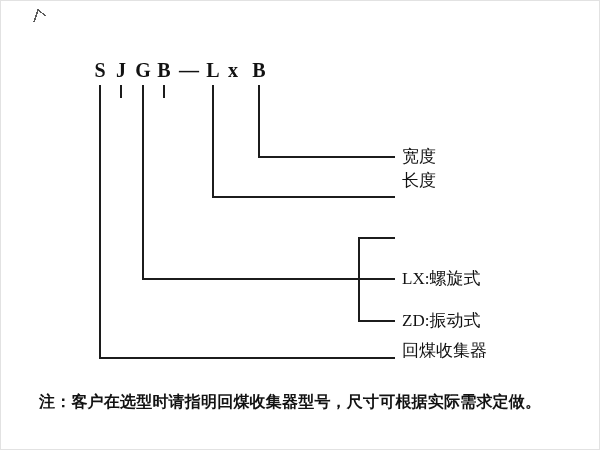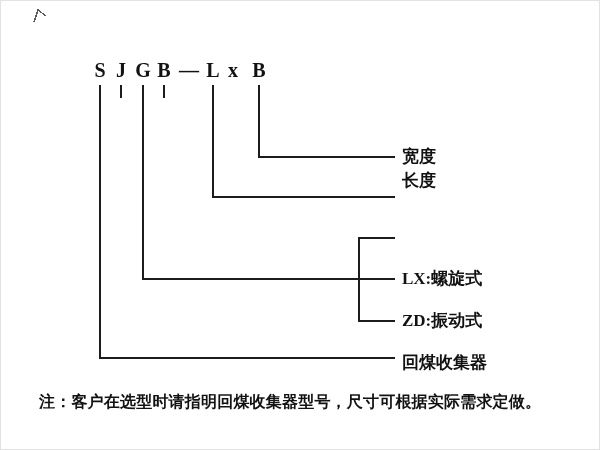--- a/index.html
+++ b/index.html
@@ -7,21 +7,21 @@
     position:relative;width:600px;height:450px;box-sizing:border-box;
     background:#ffffff;border:1px solid #e2e2e2;overflow:hidden;
     font-family:"Liberation Serif","DejaVu Serif",serif;color:#121212;
   }
   .char{
     position:absolute;top:57px;width:20px;height:24px;
     text-align:center;font-weight:bold;font-size:20px;line-height:24px;
   }
   .lbl{
     position:absolute;left:401px;height:20px;line-height:20px;
-    font-weight:bold;font-size:17px;white-space:nowrap;
+    font-weight:normal;font-size:17px;white-space:nowrap;
   }
   .note{
     position:absolute;left:38px;top:391px;
     font-weight:bold;font-size:16px;letter-spacing:0.2px;white-space:nowrap;
   }
   svg.lines{position:absolute;left:0;top:0;}
   svg.lines line, svg.lines polyline{stroke:#1c1c1c;stroke-width:2;fill:none;}
   svg.lines polyline.mark{stroke:#5a5a5a;stroke-width:1.4;}
 </style>
 </head>
@@ -62,17 +62,17 @@
     <span class="char" style="left:178px">—</span>
     <span class="char" style="left:202px">L</span>
     <span class="char" style="left:222px">x</span>
     <span class="char" style="left:248px">B</span>
   </div>
 
   <div class="lbl" style="top:146px">宽度</div>
   <div class="lbl" style="top:170px">长度</div>
   <div class="lbl" style="top:268px">LX:螺旋式</div>
   <div class="lbl" style="top:310px">ZD:振动式</div>
-  <div class="lbl" style="top:352px">回煤收集器</div>
+  <div class="lbl" style="top:340px">回煤收集器</div>
 
   <div class="note">注：客户在选型时请指明回煤收集器型号，尺寸可根据实际需求定做。</div>
 
 </div>
 
 </body></html>

